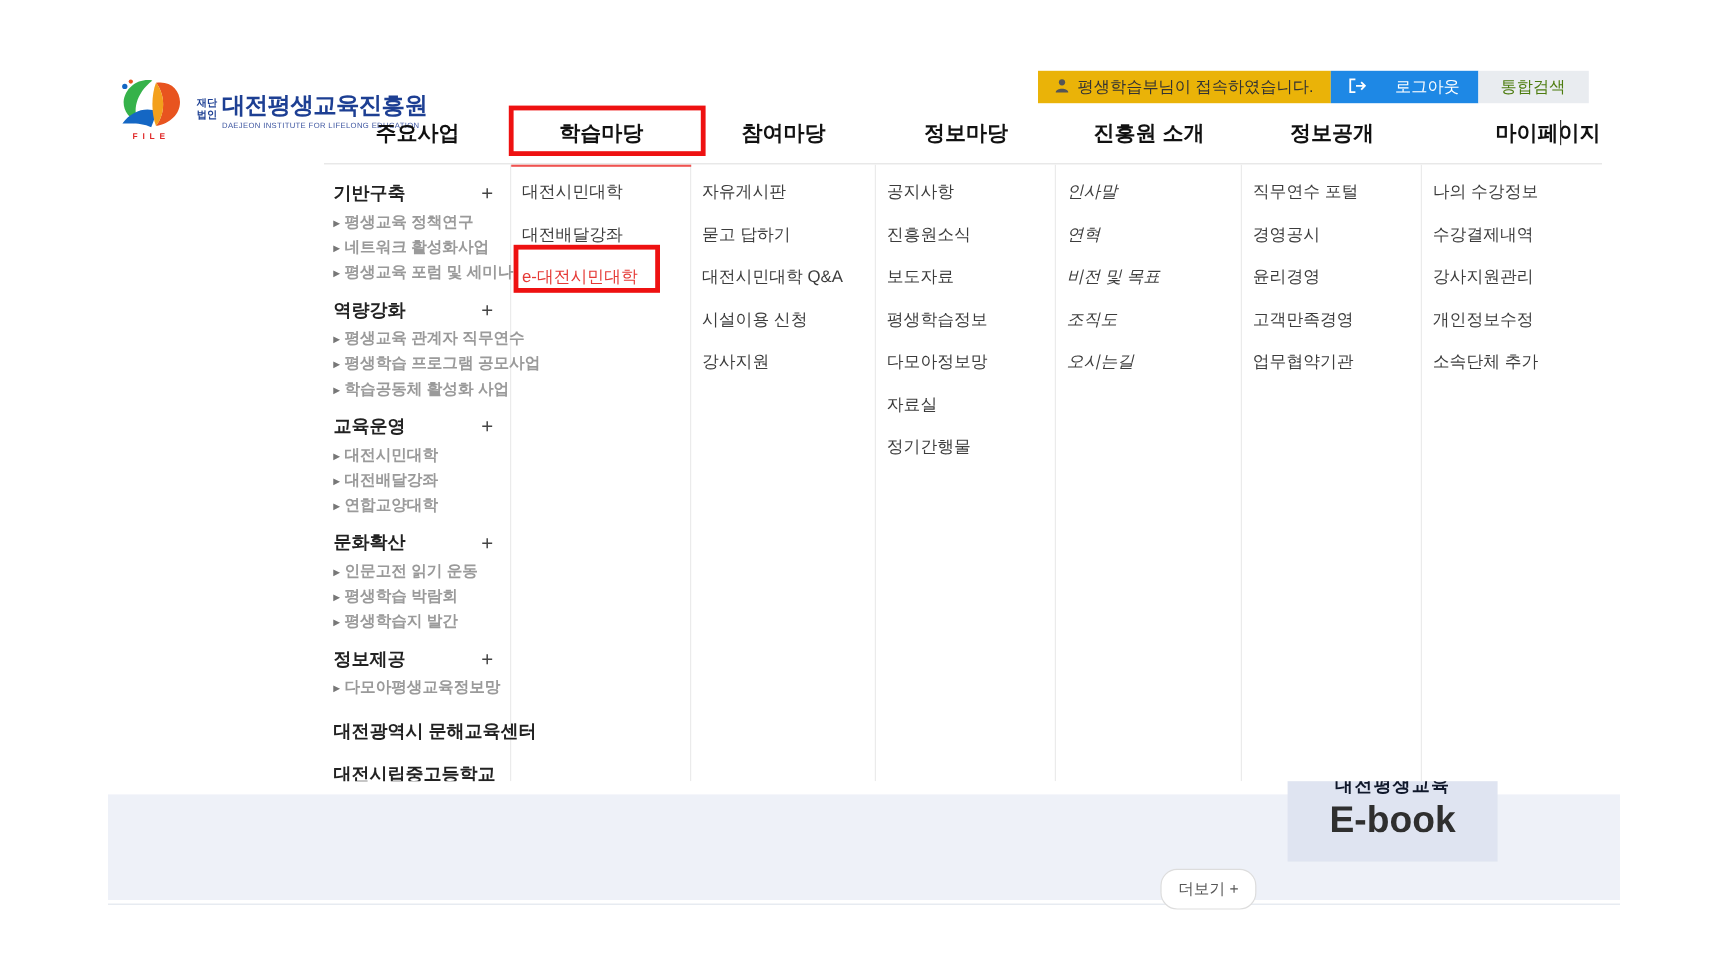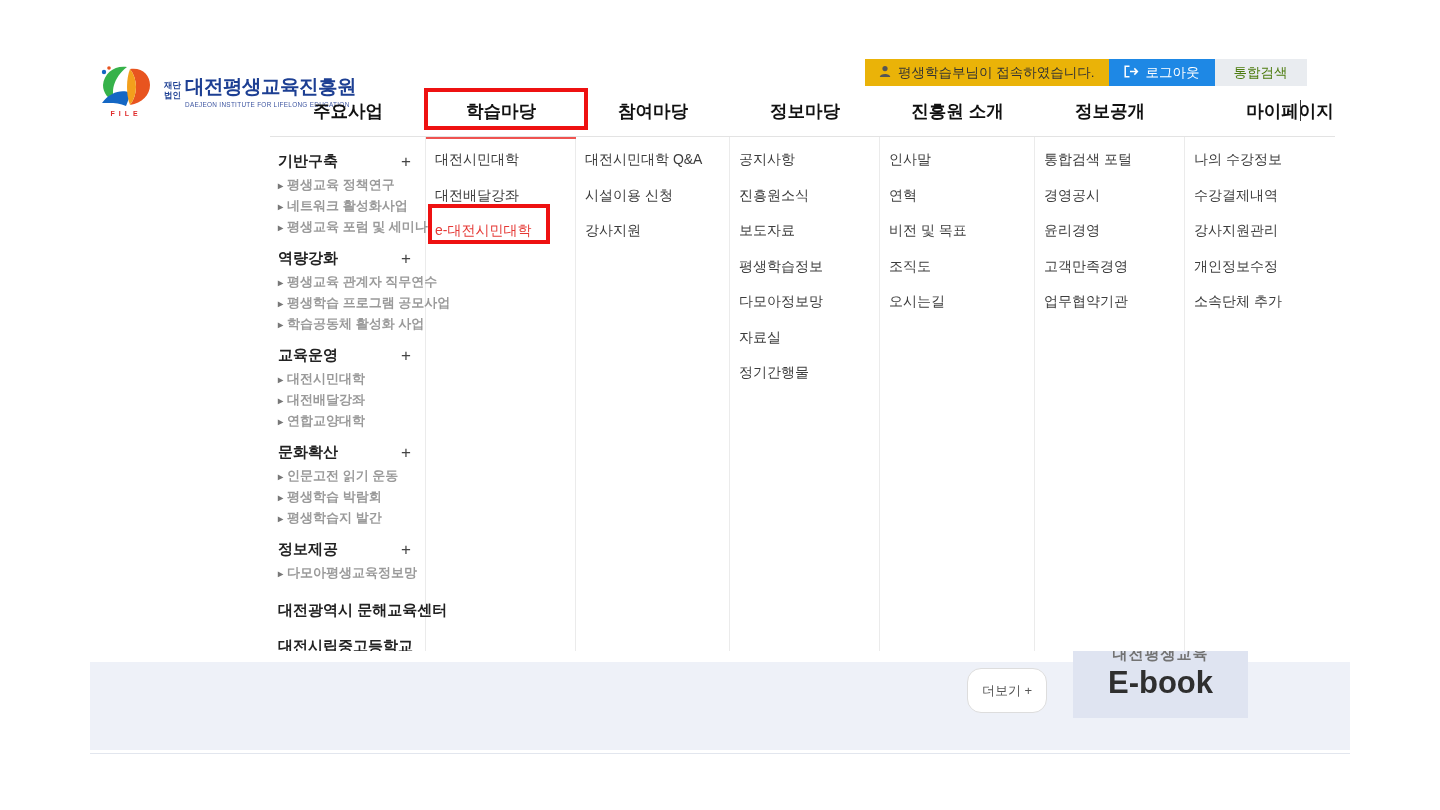--- a/index.html
+++ b/index.html
@@ -2,21 +2,21 @@
 <html><head>
 <meta charset="utf-8">
 <style>
   html,body{margin:0;padding:0;background:#fff;}
   .page{position:relative;width:1440px;height:810px;background:#fff;overflow:hidden;
         font-family:"Liberation Sans",sans-serif;color:#222;}
 
   
   .topbar{position:absolute;left:865px;top:59px;height:27px;display:flex;z-index:6;font-size:13.5px;}
   .user-msg{background:#eab308;color:#333;display:flex;align-items:center;gap:7px;padding:0 14px;white-space:nowrap;}
-  .logout-btn{background:#1e88e5;color:#fff;border:none;display:flex;align-items:center;gap:7px;
+  .logout-btn{background:#1e88e5;color:#fff;border:none;display:flex;align-items:center;gap:24px;
               padding:0 15px;font-size:13.5px;cursor:pointer;font-family:inherit;}
   .search-btn{background:#e9ecf0;color:#4d7c0f;border:none;padding:0 19px;font-size:13.5px;cursor:pointer;font-family:inherit;}
 
   
   .logo{position:absolute;left:95px;top:64px;display:flex;align-items:center;gap:7px;z-index:6;cursor:pointer;}
   .emblem-wrap{width:62px;text-align:center;}
   .file-letters{font-size:7px;font-weight:bold;color:#e02b2b;letter-spacing:4px;margin-top:-2px;}
   .logo-text{display:flex;align-items:center;gap:4px;}
   .logo-prefix{font-size:8.5px;line-height:1.15;color:#1d3f93;width:17px;font-weight:bold;}
   .logo-name{font-size:19.5px;font-weight:bold;color:#1d3f93;letter-spacing:-0.5px;white-space:nowrap;}
@@ -47,25 +47,25 @@
   .msub{display:block;height:21px;line-height:21px;font-size:13px;color:#9a9a9a;text-decoration:none;
         white-space:nowrap;cursor:pointer;font-weight:bold;}
   .arr{color:#777;font-size:10px;margin-right:4px;}
   .mbold{display:block;height:36px;line-height:36px;font-size:15px;font-weight:bold;color:#222;
          text-decoration:none;white-space:nowrap;cursor:pointer;}
   .mbold.first{margin-top:8px;}
 
   
   .strip{position:absolute;left:90px;top:662px;width:1260px;height:88px;background:#eef1f8;z-index:1;}
   .hairline{position:absolute;left:90px;top:753px;width:1260px;height:1px;background:#e2e6ee;z-index:1;}
-  .more-btn{position:absolute;left:967px;top:668px;width:80px;height:45px;border-radius:14px;background:#fff;
+  .more-btn{position:absolute;left:967px;top:724px;width:80px;height:34px;border-radius:14px;background:#fff;
             border:1px solid #ddd;color:#555;font-size:13px;z-index:2;cursor:pointer;font-family:inherit;}
   .ebook{position:absolute;left:1073px;top:637px;width:175px;height:81px;background:#dfe4f1;z-index:1;
          text-align:center;cursor:pointer;}
-  .ebook-title{font-size:15px;color:#737373;margin-top:8px;font-weight:bold;letter-spacing:1px;}
+  .ebook-title{font-size:15px;color:#0f172a;margin-top:8px;font-weight:bold;letter-spacing:1px;}
   .ebook-name{font-size:31px;font-weight:bold;color:#2f2f2f;margin-top:1px;}
 
   
   .ann{position:absolute;border:4px solid #ee1111;z-index:10;box-sizing:border-box;pointer-events:none;}
   .ann-nav{left:424px;top:88px;width:164px;height:42px;}
   .ann-item{left:428px;top:204px;width:122px;height:40px;}
 </style>
 </head>
 <body>
 
@@ -179,42 +179,44 @@
         </div>
         <a class="mbold first">대전광역시 문해교육센터</a>
         <a class="mbold">대전시립중고등학교</a>
       </div>
     <div class="panel-col linkcol" style="left:156px;width:150px;">
         <a class="mlink">대전시민대학</a>
         <a class="mlink">대전배달강좌</a>
         <a class="mlink hl">e-대전시민대학</a>
       </div>
     <div class="panel-col linkcol" style="left:306px;width:154px;">
+        <a class="mlink">자유게시판</a>
+        <a class="mlink">묻고 답하기</a>
         <a class="mlink">대전시민대학 Q&amp;A</a>
         <a class="mlink">시설이용 신청</a>
         <a class="mlink">강사지원</a>
       </div>
     <div class="panel-col linkcol" style="left:460px;width:150px;">
         <a class="mlink">공지사항</a>
         <a class="mlink">진흥원소식</a>
         <a class="mlink">보도자료</a>
         <a class="mlink">평생학습정보</a>
         <a class="mlink">다모아정보망</a>
         <a class="mlink">자료실</a>
         <a class="mlink">정기간행물</a>
       </div>
-    <div class="panel-col linkcol" style="left:610px;width:155px;">
+    <div class="panel-col linkcol" style="left:610px;width:155px;font-style:italic;">
         <a class="mlink">인사말</a>
         <a class="mlink">연혁</a>
         <a class="mlink">비전 및 목표</a>
         <a class="mlink">조직도</a>
         <a class="mlink">오시는길</a>
       </div>
     <div class="panel-col linkcol" style="left:765px;width:150px;">
-        <a class="mlink">통합검색 포털</a>
+        <a class="mlink">직무연수 포털</a>
         <a class="mlink">경영공시</a>
         <a class="mlink">윤리경영</a>
         <a class="mlink">고객만족경영</a>
         <a class="mlink">업무협약기관</a>
       </div>
     <div class="panel-col linkcol last" style="left:915px;width:150px;">
         <a class="mlink">나의 수강정보</a>
         <a class="mlink">수강결제내역</a>
         <a class="mlink">강사지원관리</a>
         <a class="mlink">개인정보수정</a>

